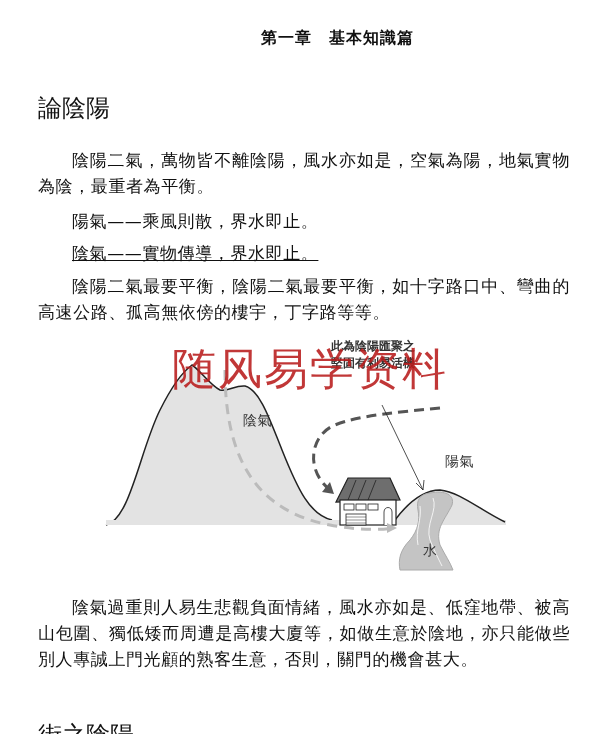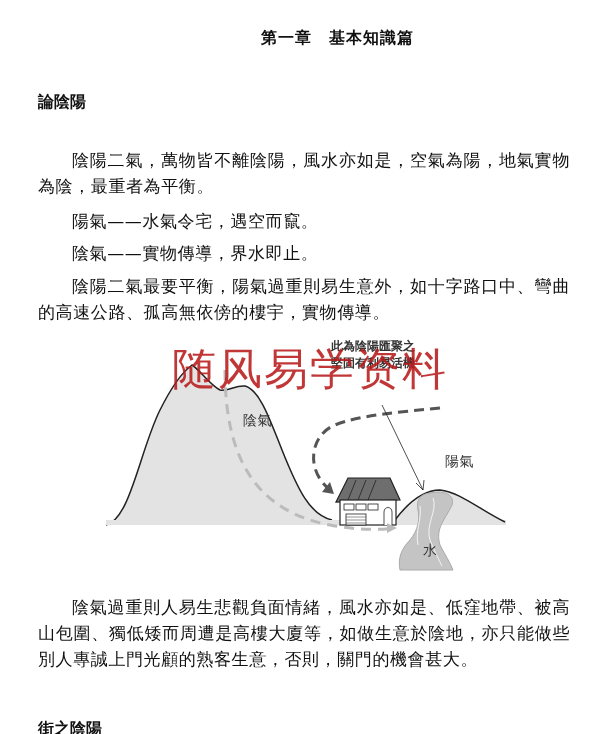--- a/index.html
+++ b/index.html
@@ -5,21 +5,21 @@
   html, body { margin: 0; padding: 0; background: #ffffff; }
   body {
     width: 611px; height: 734px; overflow: hidden; position: relative;
     font-family: "DejaVu Sans", "Liberation Sans", sans-serif; color: #111;
   }
   .chapter-title {
     position: absolute; left: 0; top: 28px; width: 611px; text-align: center;
     font-size: 16px; font-weight: bold; letter-spacing: 1px; margin: 0; padding-left: 32px;
   }
   .section-title {
-    position: absolute; left: 38px; font-size: 16px; font-weight: bold; margin: 0;
+    position: absolute; left: 38px; font-size: 24px; font-weight: normal; margin: 0;
   }
   .para {
     position: absolute; left: 38px; width: 532px; font-size: 17px;
     line-height: 26px; margin: 0; text-align: justify; text-indent: 2em;
     letter-spacing: 0.6px;
   }
   .figure {
     position: absolute; left: 100px; top: 330px; width: 410px; height: 250px;
   }
   .figure svg { position: absolute; left: 0; top: 0; }
@@ -37,23 +37,23 @@
   }
 </style>
 </head>
 <body>
 
 <h1 class="chapter-title">第一章　基本知識篇</h1>
 
 <h2 class="section-title" style="top:92px;">論陰陽</h2>
 
 <p class="para" style="top:147px;">陰陽二氣，萬物皆不離陰陽，風水亦如是，空氣為陽，地氣實物為陰，最重者為平衡。</p>
-<p class="para" style="top:208px;">陽氣——水氣令宅，遇空而竄。</p>
-<p class="para" style="top:240px;">陰氣——實物傳導，界水即止。</p>
-<p class="para" style="top:273px;">陰陽二氣最要平衡，陽氣過重則易生意外，如十字路口中、彎曲的高速公路、孤高無依傍的樓宇，實物傳導。</p>
+<p class="para" style="top:208px;">陽氣——乘風則散，界水即止。</p>
+<p class="para" style="top:240px;text-decoration:underline;">陰氣——實物傳導，界水即止。</p>
+<p class="para" style="top:273px;">陰陽二氣最要平衡，陰陽二氣最要平衡，如十字路口中、彎曲的高速公路、孤高無依傍的樓宇，丁字路等等。</p>
 
 <div class="figure">
   <svg width="410" height="250" viewBox="0 0 410 250">
 
     <path d="M6,195 C30,190 40,120 60,80 C75,50 85,40 92,35 C100,40 110,55 120,60 C128,62 135,55 145,56 C160,60 170,90 182,120 C198,160 210,185 232,190 L232,195 Z" fill="#e3e3e3" stroke="none"></path>
     <path d="M6,195 C30,190 40,120 60,80 C75,50 85,40 92,35 C100,40 110,55 120,60 C128,62 135,55 145,56 C160,60 170,90 182,120 C198,160 210,185 232,190" fill="none" stroke="#222" stroke-width="1.5"></path>
 
     <rect x="6" y="190" width="400" height="5" fill="#e3e3e3"></rect>
 
     <path d="M295,190 C310,170 325,160 340,160 C360,162 380,180 405,192 L405,195 L295,195 Z" fill="#e3e3e3"></path>

